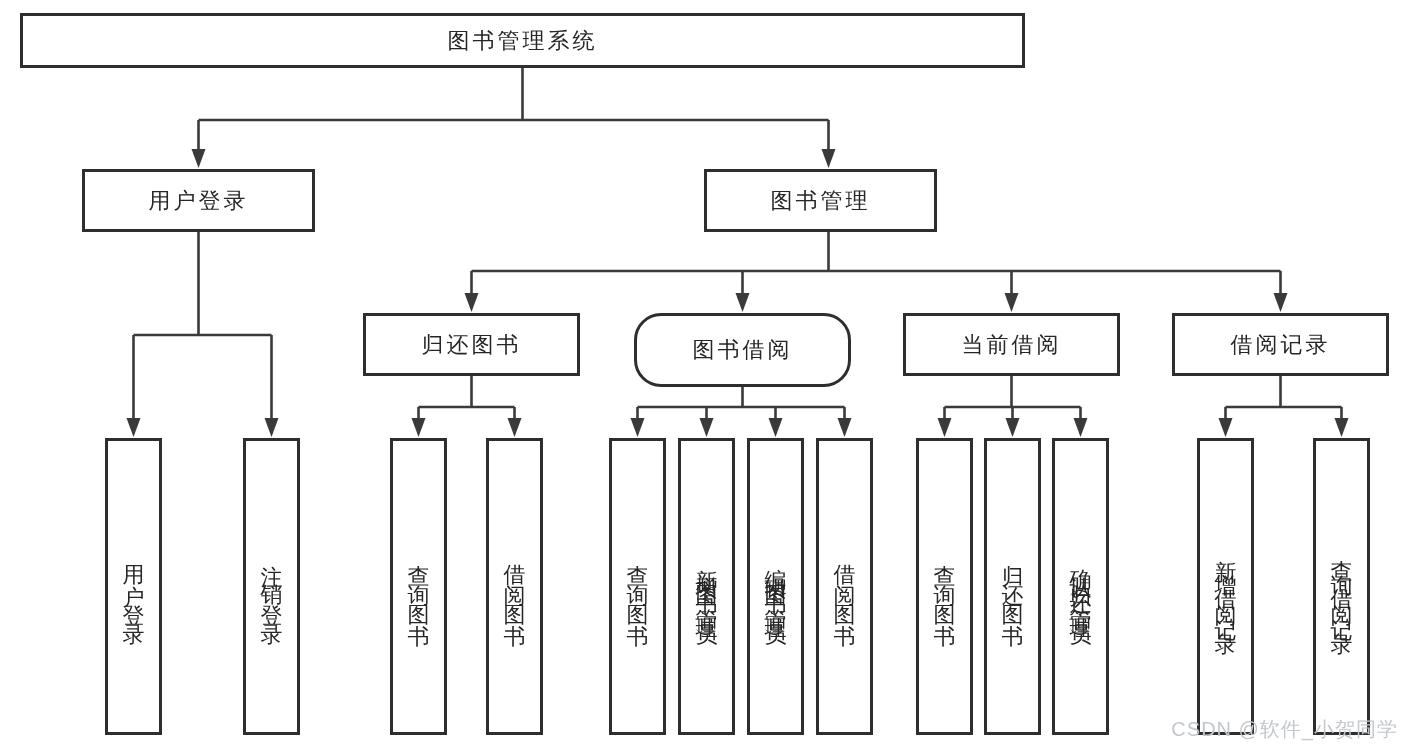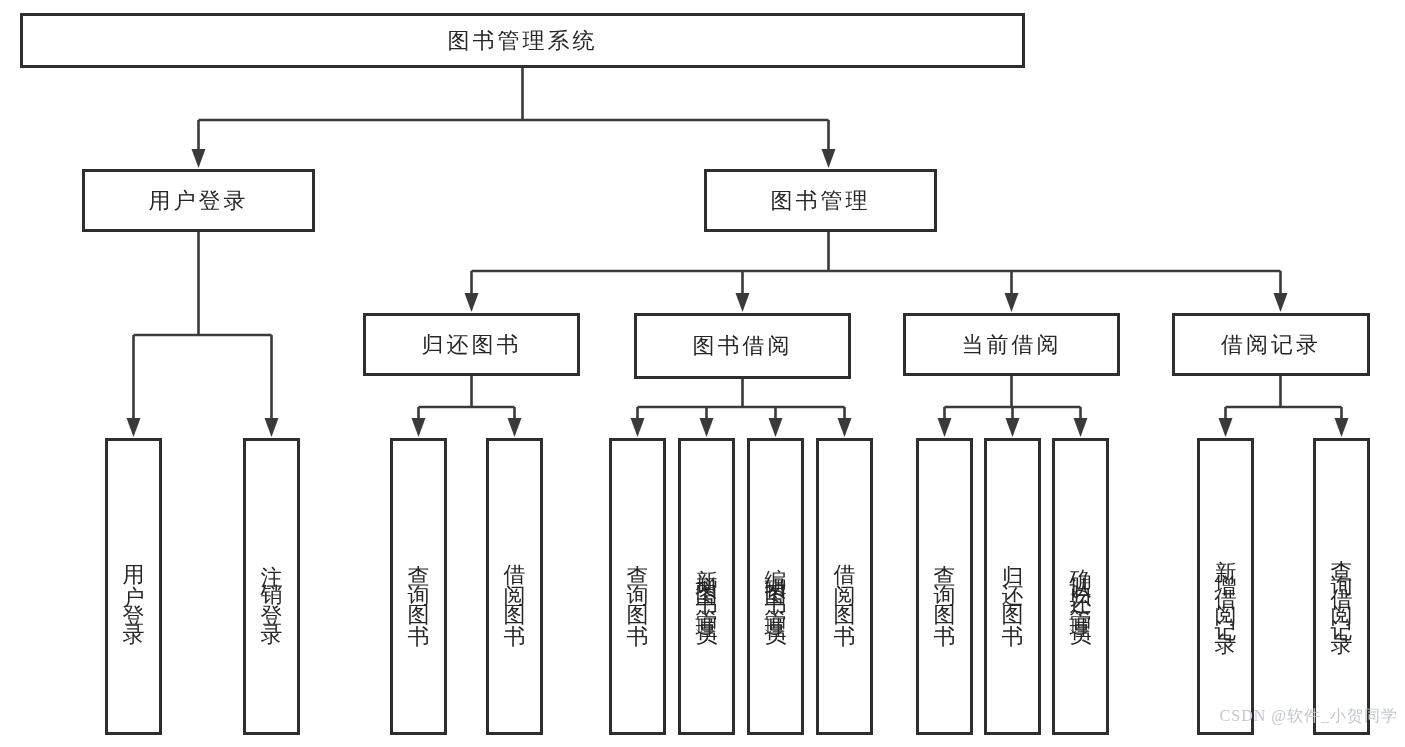--- a/index.html
+++ b/index.html
@@ -24,24 +24,23 @@
   }
   .hlabel{font-size:22px;letter-spacing:3px;line-height:1;white-space:nowrap;}
   .leaf .vtext{
     writing-mode:vertical-rl;text-orientation:mixed;
     font-size:22px;line-height:1;white-space:nowrap;
   }
   .ls-lg .vtext{letter-spacing:20px;}
   .ls-md .vtext{letter-spacing:15px;}
   .ls-sm .vtext{letter-spacing:8px;}
   .watermark{
-    position:absolute;right:7px;bottom:20px;z-index:3;
-    font-size:16px;letter-spacing:1px;color:var(--watermark);
+    position:absolute;right:7px;bottom:4px;z-index:3;
+    font-size:20px;letter-spacing:1px;color:var(--watermark);
     white-space:nowrap;
-    font-family:Liberation Serif, serif;
   }
 </style>
 </head>
 <body>
 
 <div class="canvas">
 
   <svg class="edges" width="1405" height="747" viewBox="0 0 1405 747" aria-hidden="true">
     <g>
       <path d="M522.5,68 V120 M198.5,120 H828.5 M198.5,120 V152 M828.5,120 V152"></path>
@@ -92,27 +91,27 @@
   <div class="node" style="left:82px;top:169px;width:233px;height:63px;">
     <span class="hlabel">用户登录</span>
   </div>
   <div class="node" style="left:704px;top:169px;width:233px;height:63px;">
     <span class="hlabel">图书管理</span>
   </div>
 
   <div class="node" style="left:363px;top:313px;width:217px;height:63px;">
     <span class="hlabel">归还图书</span>
   </div>
-  <div class="node" style="left:634px;top:313px;width:217px;height:66px;">
+  <div class="node" style="left:634px;top:313px;width:217px;height:74px;border-radius:27px;">
     <span class="hlabel">图书借阅</span>
   </div>
   <div class="node" style="left:903px;top:313px;width:217px;height:63px;">
     <span class="hlabel">当前借阅</span>
   </div>
-  <div class="node" style="left:1172px;top:313px;width:198px;height:63px;">
+  <div class="node" style="left:1172px;top:313px;width:217px;height:63px;">
     <span class="hlabel">借阅记录</span>
   </div>
 
   <div class="node leaf ls-lg" style="left:105px;top:438px;width:57px;height:297px;">
     <span class="vtext">用户登录</span>
   </div>
   <div class="node leaf ls-lg" style="left:243px;top:438px;width:57px;height:297px;">
     <span class="vtext">注销登录</span>
   </div>
   <div class="node leaf ls-lg" style="left:390px;top:438px;width:57px;height:297px;">

